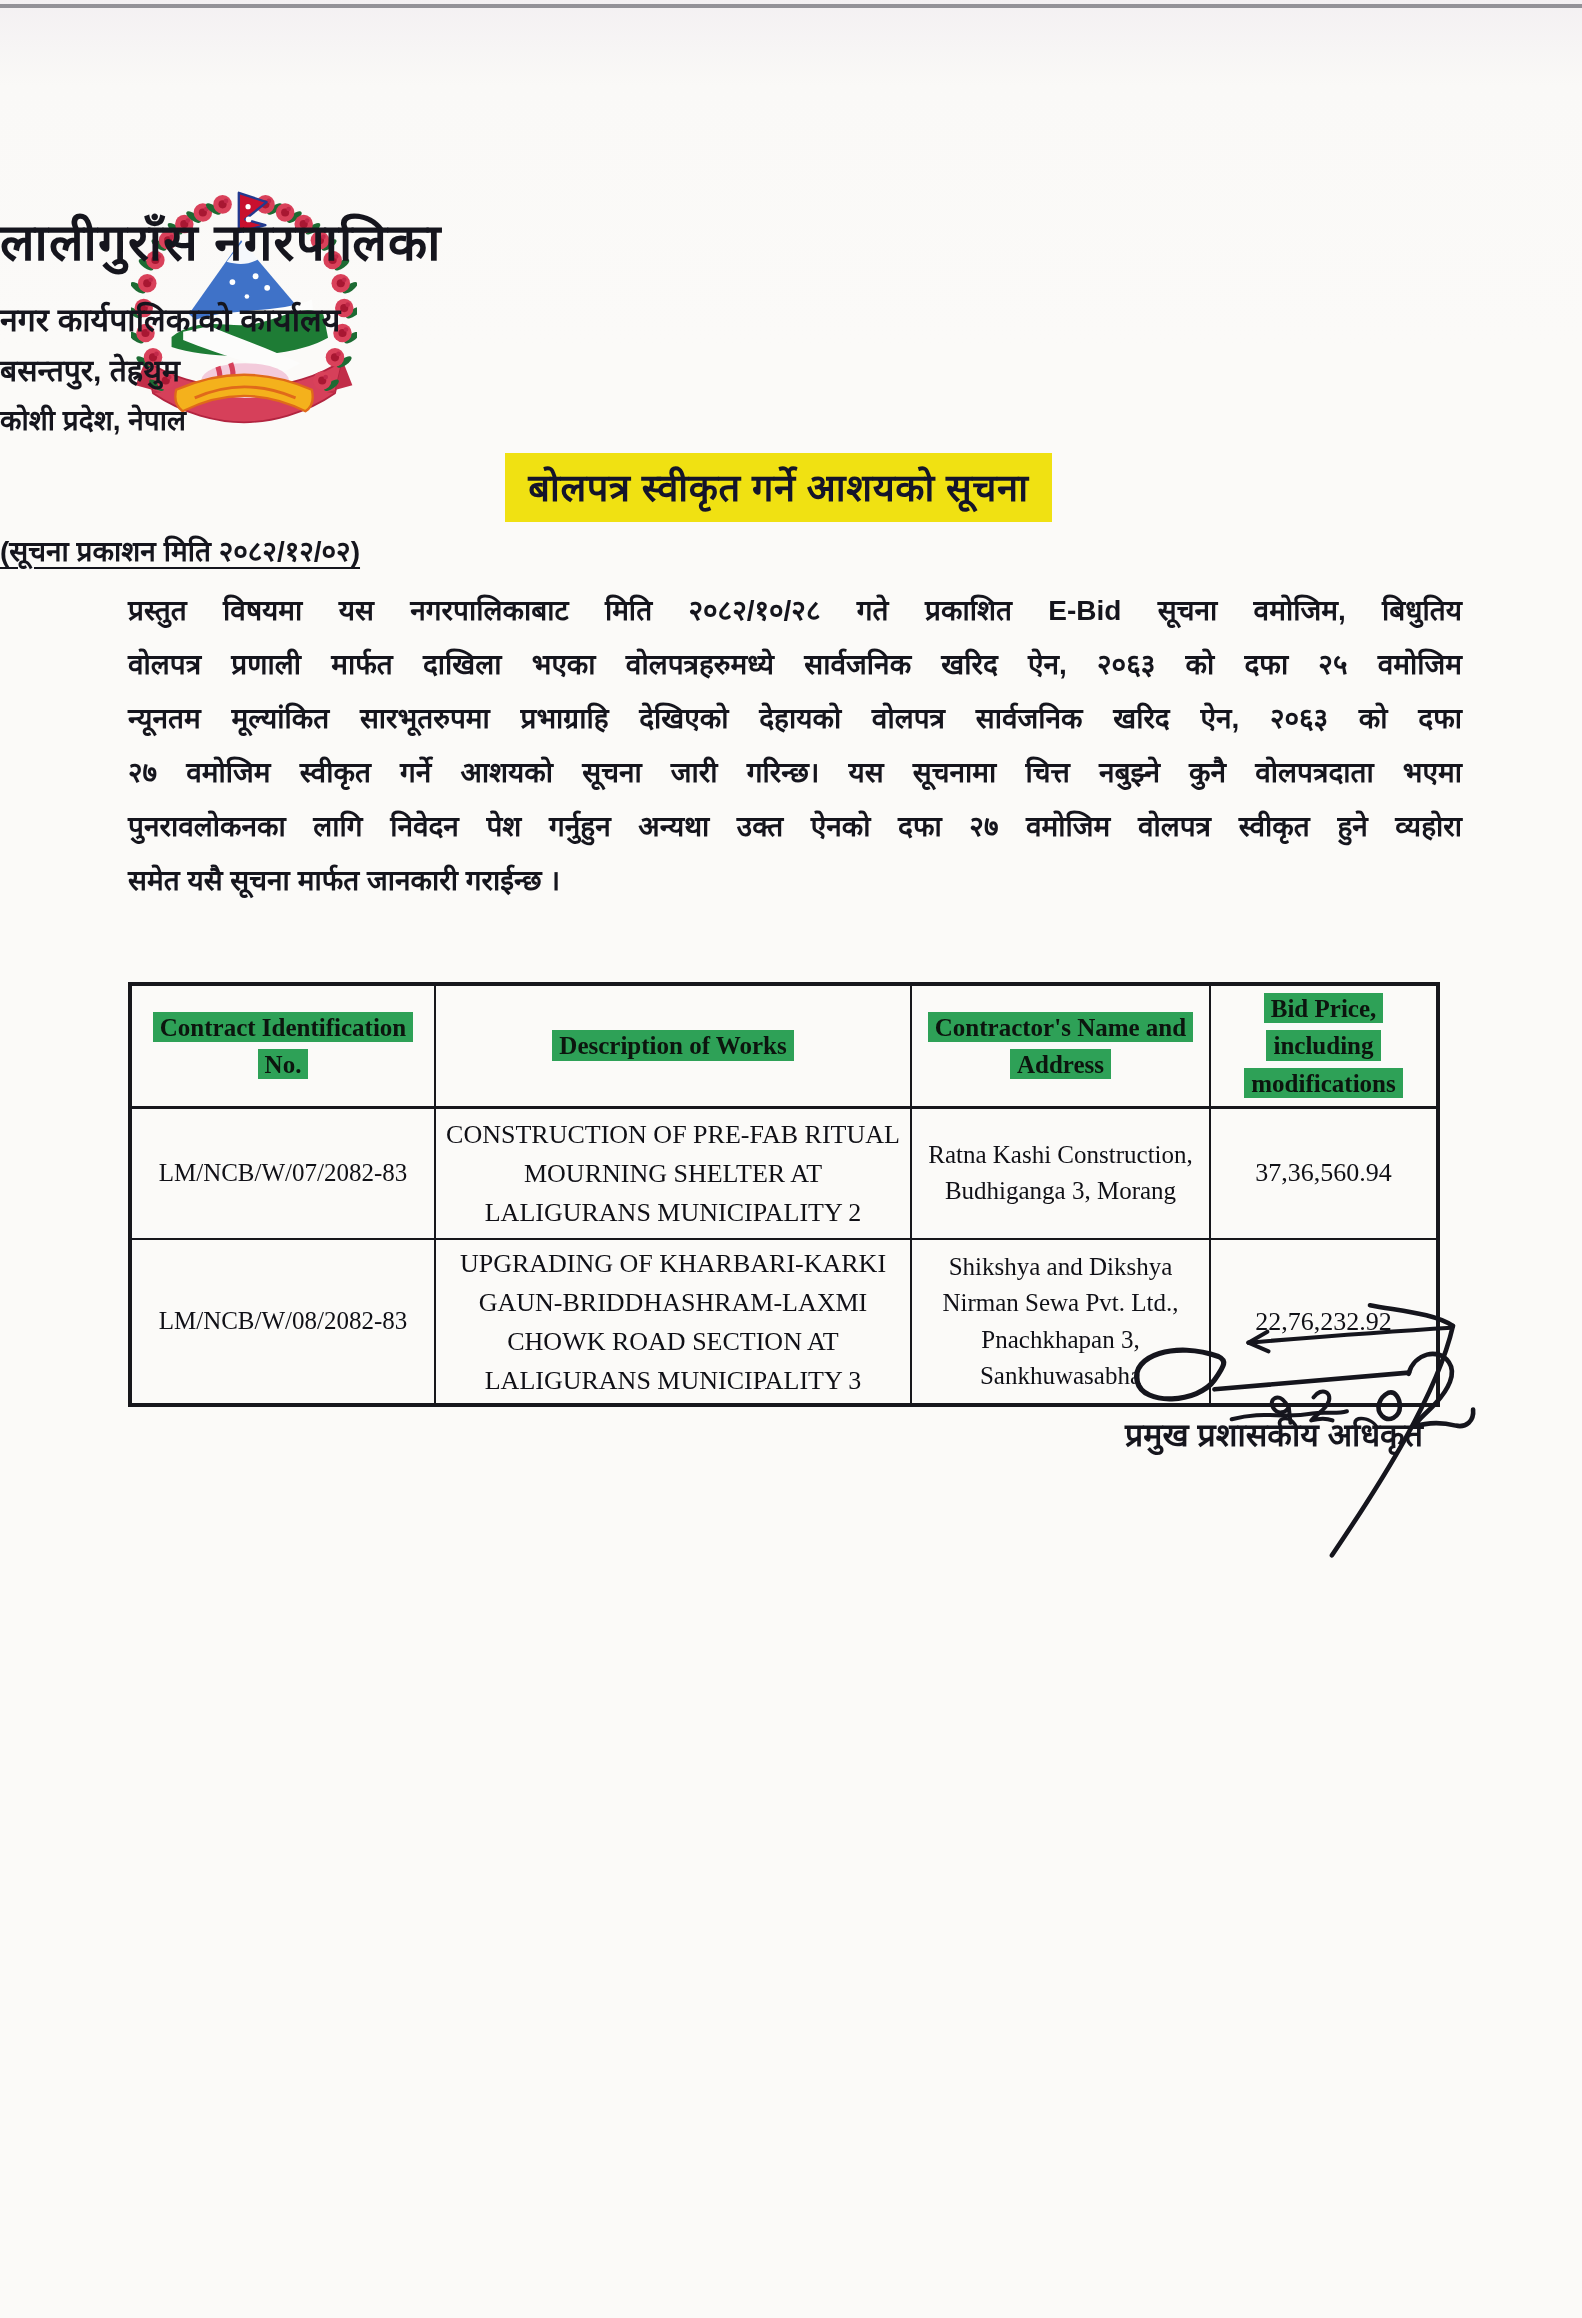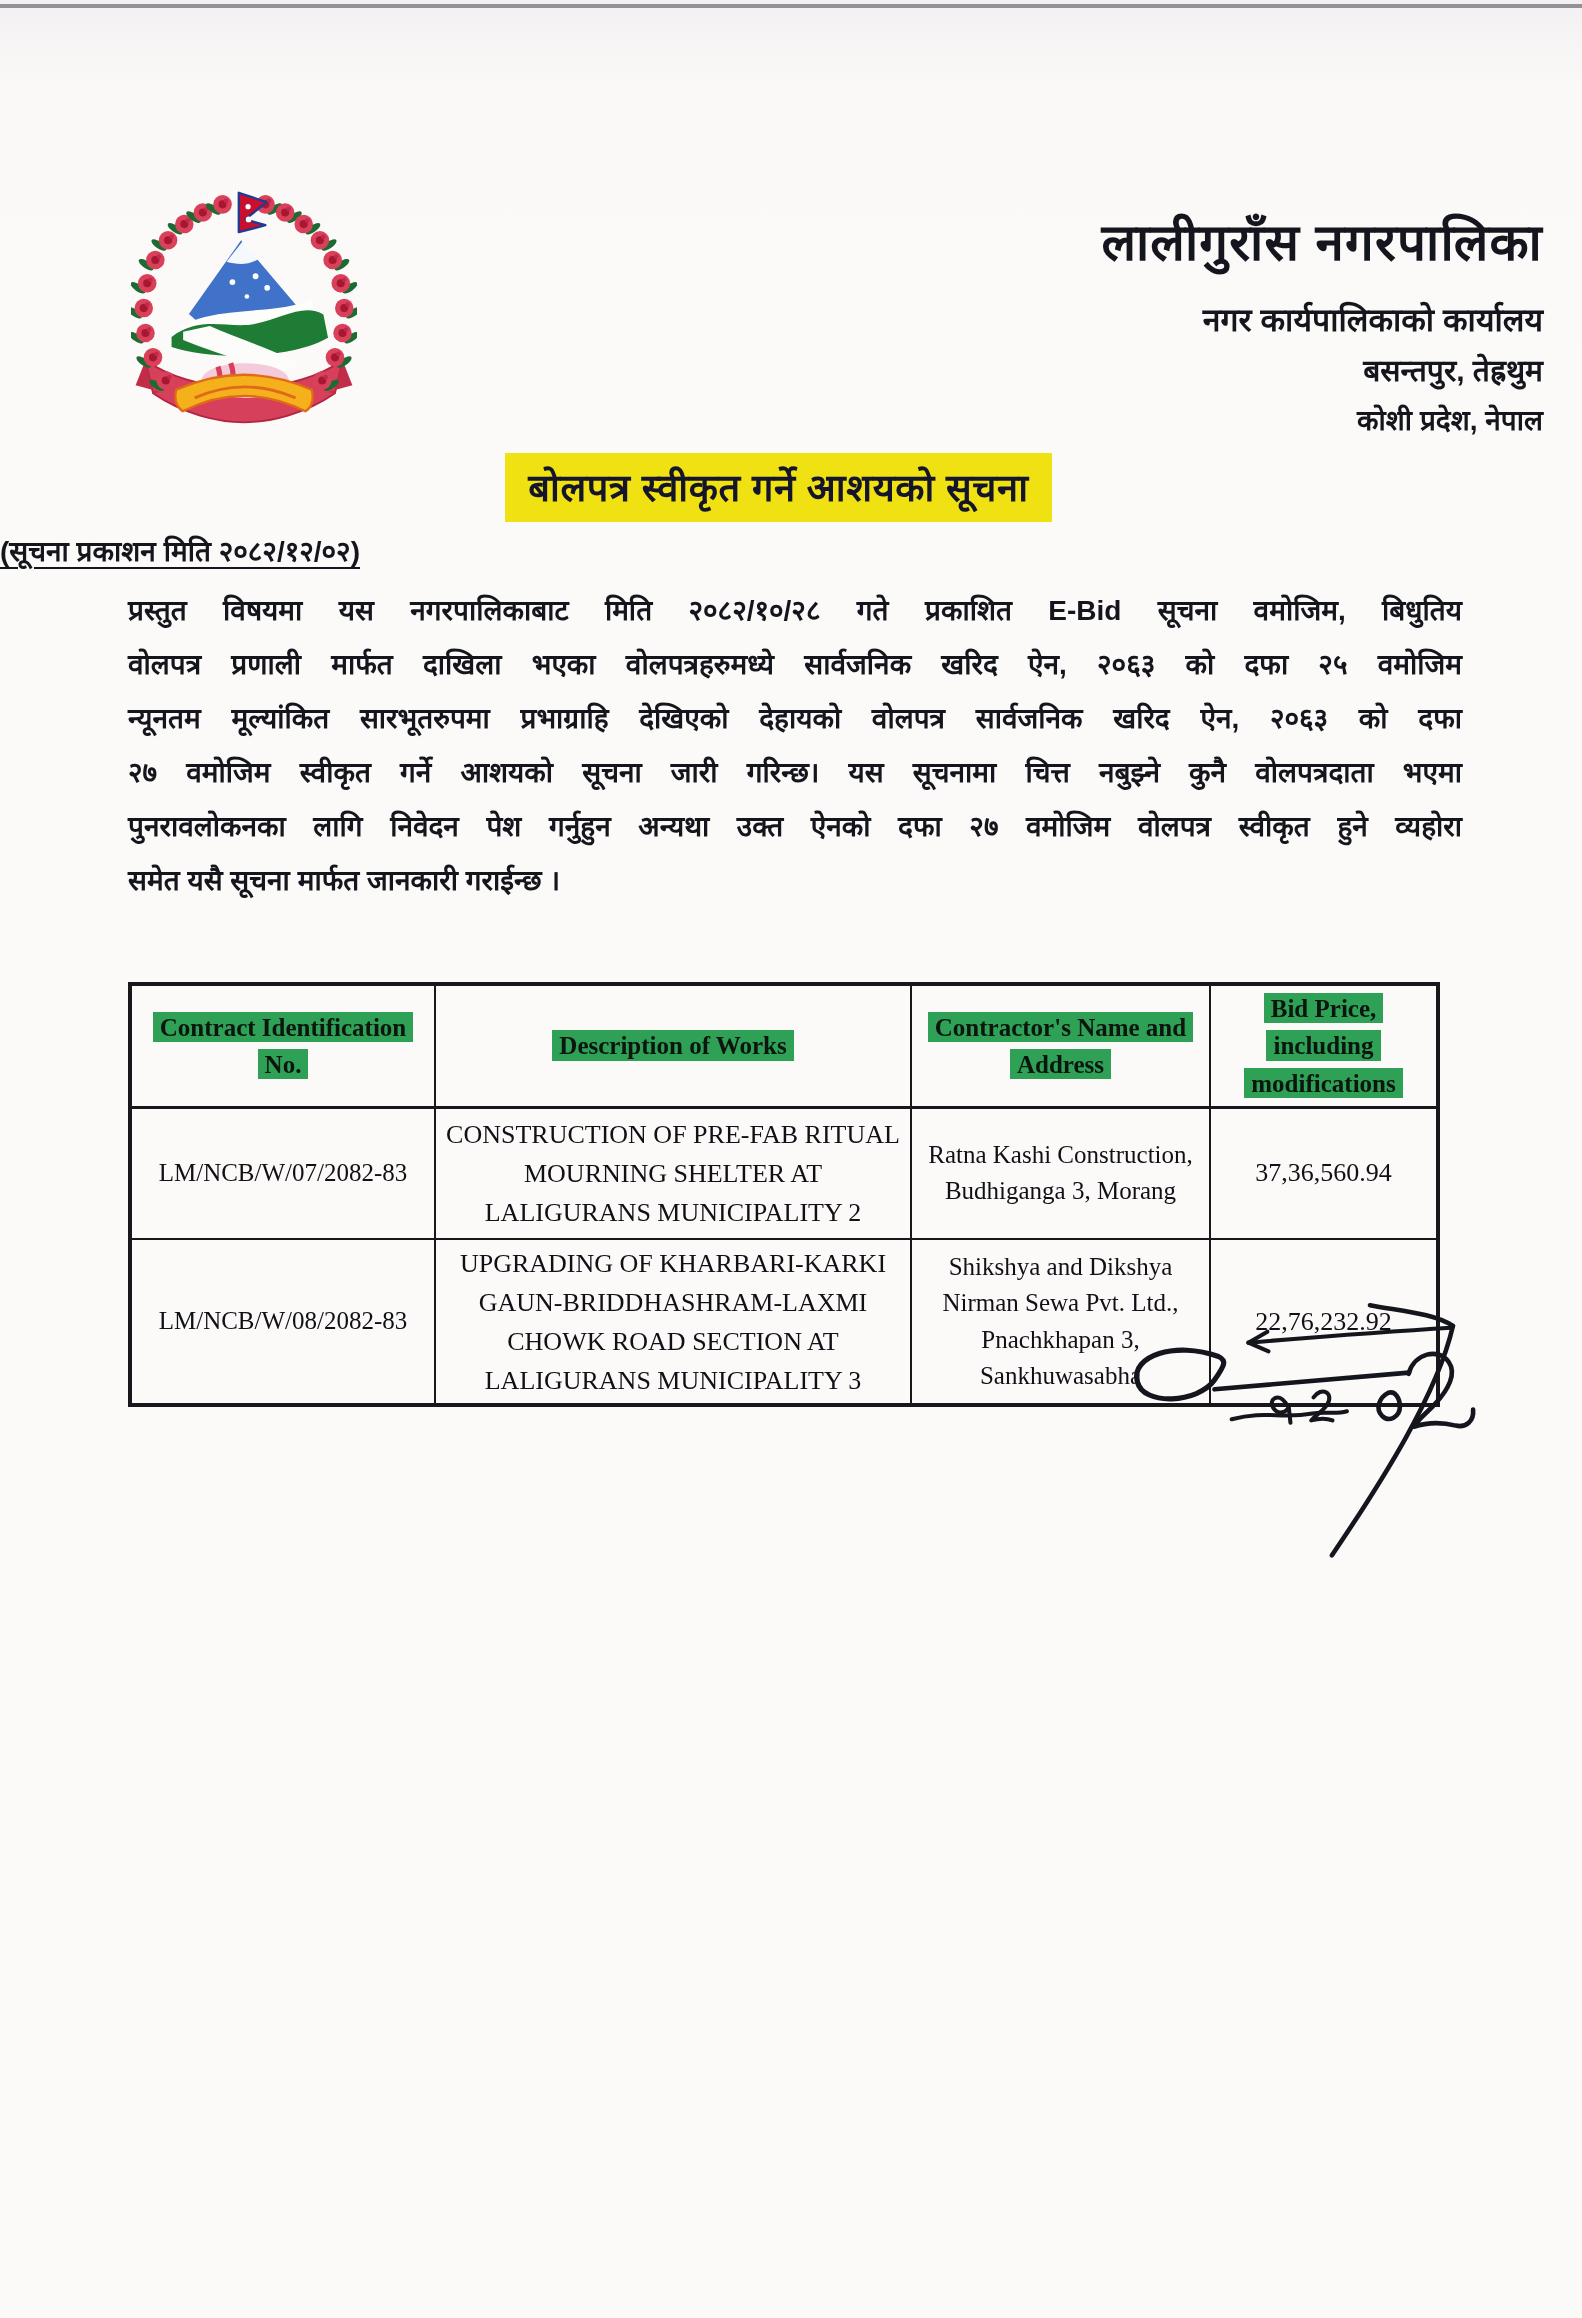--- a/index.html
+++ b/index.html
@@ -12,21 +12,21 @@
     position:relative;width:1583px;height:2319px;overflow:hidden;
     background:linear-gradient(180deg,#f3f0f2 0px,#faf9f7 86px,#fbfaf8 346px,#fbfaf8 100%);
     color:#15151d;
   }
   .scan-edge-top{
     position:absolute;left:0;top:4px;width:100%;height:3.5px;
     background:#44444c;opacity:.55;
   }
   
   .logo{position:absolute;left:131px;top:189px;width:226px;height:244px;}
-  .hline{position:absolute;left:0;width:1543px;text-align:right;white-space:nowrap;}
+  .hline{position:absolute;left:0;width:1543px;text-align:left;white-space:nowrap;}
   .muni-name{top:205px;font-size:51px;font-weight:700;letter-spacing:1.2px;}
   .office-name{top:297px;font-size:32px;font-weight:700;}
   .address-line{top:349px;font-size:30px;font-weight:700;}
   .province-line{top:400px;font-size:28px;font-weight:700;}
   
   .title-wrap{position:absolute;left:0;top:453px;width:1557px;text-align:center;}
   .title-hl{
     display:inline-block;background:#f0e112;color:#14142a;
     font-size:38px;font-weight:700;padding:7px 23px 10.4px 23px;letter-spacing:0.6px;
   }
@@ -309,15 +309,16 @@
 
     <path d="M258,214 C318,198 342,214 398,204 C420,200 438,206 458,200" stroke-width="7"></path>
 
     <path d="M352,186 c-12,-18 -31,-8 -22,8 c7,12 23,10 27,-2 l3,28" stroke-width="7"></path>
     <path d="M400,176 c14,-20 36,-8 24,12 c-8,13 -20,18 -28,28 c14,-4 27,-4 37,0" stroke-width="7"></path>
 
     <path d="M530,168 c-16,8 -23,28 -11,40 c12,12 31,2 31,-16 c0,-14 -8,-28 -20,-24 Z" stroke-width="8"></path>
 
     <path d="M565,135 c10,-36 52,-46 70,-20 c14,20 -2,48 -22,70 c-16,18 -31,28 -39,42 c24,-8 49,-8 73,-2 c18,4 32,-8 30,-28" stroke-width="8"></path>
   </svg>
+  <div class="signatory">प्रमुख प्रशासकीय अधिकृत</div>
 
 </div>
 
 
 </body></html>

